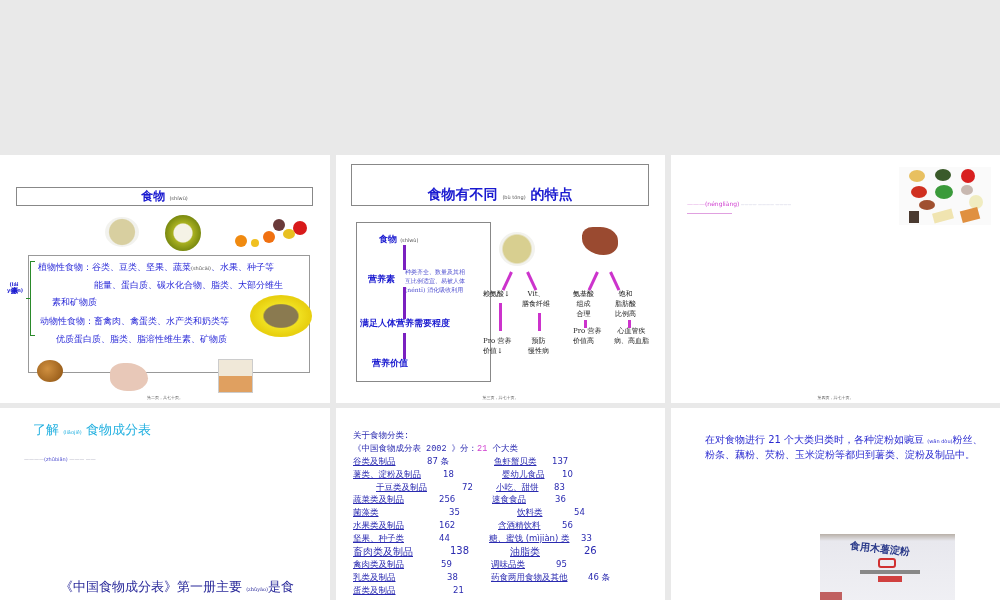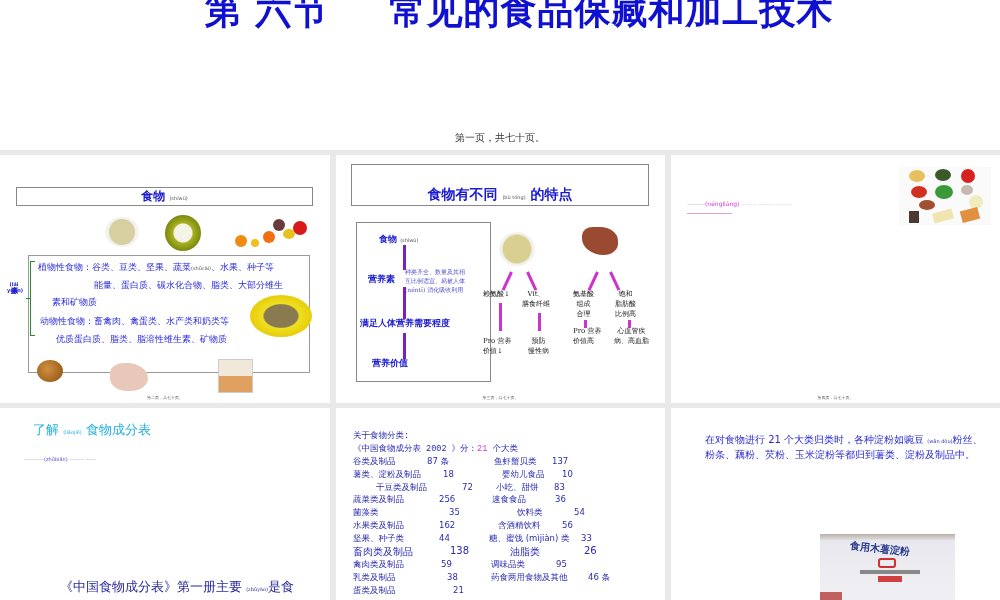--- a/index.html
+++ b/index.html
@@ -36,36 +36,30 @@
   .s3 .note { font-size: 6px; color: #5050d0; line-height: 9px; font-family: "DejaVu Serif", serif; }
   .s3 .tx { font-size: 7px; color: #222; line-height: 10px; text-align: center; font-family: "DejaVu Serif", serif; white-space: nowrap; }
   .arrow { position: absolute; width: 3px; background: #cc33cc; transform-origin: top center; }
   
   .s4 .tiny { font-size: 6px; color: #d040d0; white-space: nowrap; }
   
   .s5 .h { left: 33px; top: 13px; font-size: 13px; color: #22b0e0; white-space: nowrap; }
   .s5 .p { left: 60px; top: 170px; font-size: 13px; color: #2a2a9a; white-space: nowrap; font-family: "DejaVu Serif", serif; }
   
   .s6 .txt { font-size: 8.5px; color: #2a2ab0; white-space: nowrap; font-family: Liberation Mono, monospace; }
-  .s6 .row { position: absolute; font-size: 8.5px; color: #2a2ab0; white-space: nowrap; }
+  .s6 .row { position: absolute; font-size: 8.5px; color: #2a2ab0; white-space: nowrap; text-decoration: underline; }
   
   .s7 .para { left: 34px; top: 25px; width: 280px; font-size: 10px; color: #2a2ad0; line-height: 14px; }
   .s7 .small { left: 34px; top: 89px; width: 280px; font-size: 6.5px; color: #2a2ad0; line-height: 7px; }
 </style>
 </head>
 <body>
 
 <div class="page">
 
-  <div class="top">
-    <div class="title">
-      <span>第 六节</span><span class="sp"></span><span>常见的食品保藏和加工技术</span>
-    </div>
-    <div class="page-no">第一页，共七十页。</div>
-  </div>
 
   <div class="slide s2">
     <div class="abs hdr blue">
       <span>食物</span>
       <span class="pinyin">(shíwù)</span>
     </div>
     <div class="img" style="left:105px;top:62px;width:34px;height:30px;background:radial-gradient(circle,#d8cfa0 55%,#f2f2ee 60%);"></div>
     <div class="img" style="left:165px;top:60px;width:36px;height:36px;background:radial-gradient(circle,#f5f2e6 35%,#a8b020 40%,#7a8a10 70%);"></div>
     <div class="abs" style="left:235px;top:62px;width:75px;height:36px;">
       <div class="img" style="left:0;top:18px;width:12px;height:12px;background:#f08a10;"></div>

